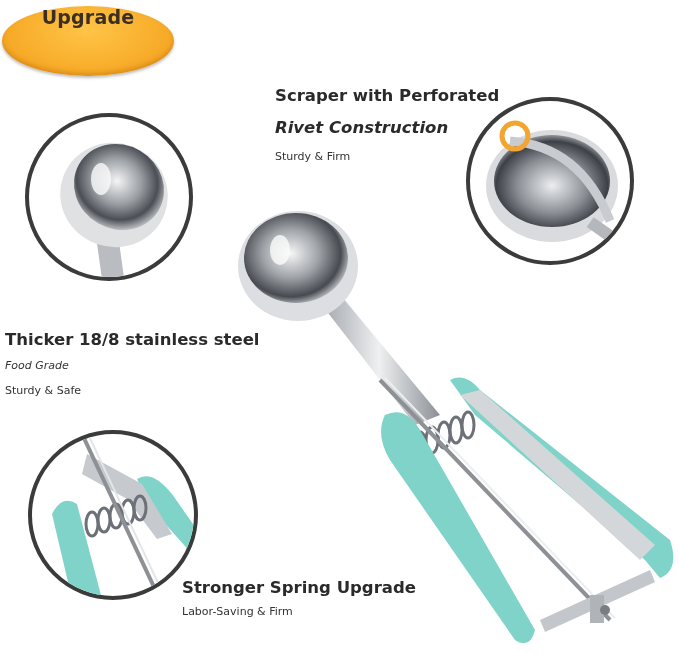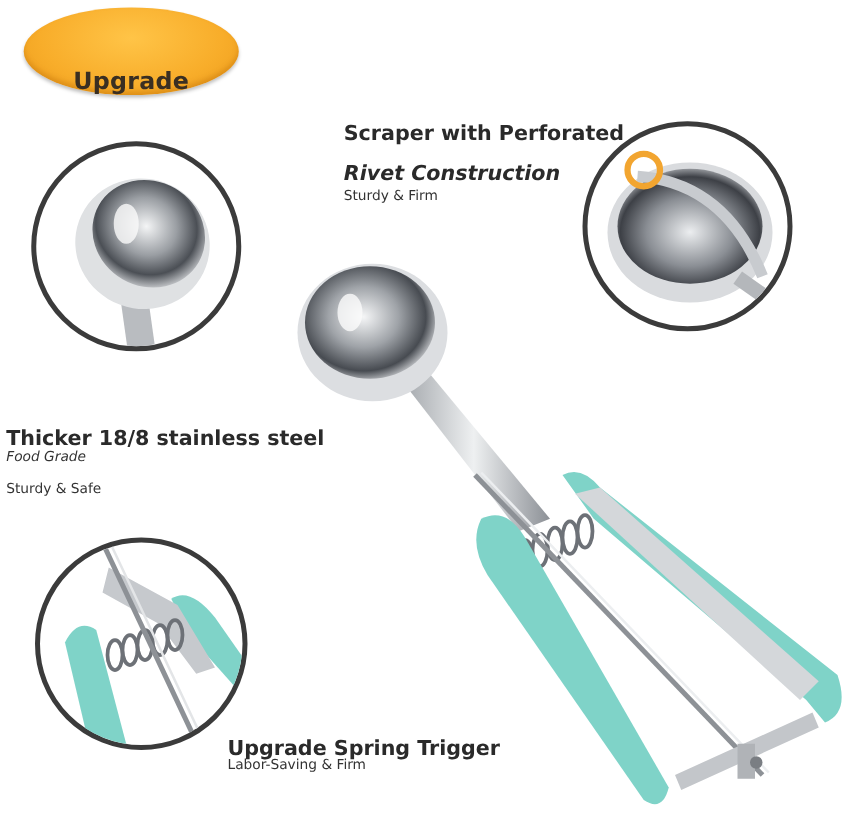--- a/index.html
+++ b/index.html
@@ -1,45 +1,45 @@
 <!DOCTYPE html>
 <html><head>
 <meta charset="utf-8">
 <style>
   html, body { margin:0; padding:0; background:#ffffff; }
   body { width:679px; height:655px; position:relative; overflow:hidden; font-family:"DejaVu Sans", "Liberation Sans", sans-serif; color:#2b2b2b; }
   .abs { position:absolute; }
   .badge {
-    left:19px; top:6px; width:172px; height:70px; border-radius:50%;
+    left:2px; top:6px; width:172px; height:70px; border-radius:50%;
     background: radial-gradient(ellipse at 50% 35%, #ffc447 0%, #f8ad2a 60%, #eb9a1a 100%);
     box-shadow: 0 2px 3px rgba(0,0,0,0.25), inset 0 -3px 4px rgba(180,100,0,0.35);
-    display:flex; align-items:flex-end; justify-content:center;
+    display:flex; align-items:flex-start; justify-content:center;
   }
   .badge span { font-weight:bold; font-size:19px; color:#3a2f22; letter-spacing:0.2px; }
-  .title { font-weight:bold; font-size:16.5px; color:#2a2a2a; white-space:nowrap;margin-top:11px; }
+  .title { font-weight:bold; font-size:16.5px; color:#2a2a2a; white-space:nowrap; }
   .sub { font-size:11px; color:#333; white-space:nowrap; }
   .circle { border:4px solid #3b3b3b; border-radius:50%; background:#fff; overflow:hidden; box-sizing:border-box; }
   svg { display:block; }
 </style>
 </head>
 <body>
 
 <div class="abs badge">
   <span>Upgrade</span>
 </div>
 
 <div class="abs title" style="left:275px; top:86px;">Scraper with Perforated</div>
 <div class="abs title" style="left:275px; top:118px;font-style:italic;">Rivet Construction</div>
 <div class="abs sub" style="left:275px; top:150px;">Sturdy &amp; Firm</div>
 
 <div class="abs title" style="left:5px; top:330px;">Thicker 18/8 stainless steel</div>
 <div class="abs sub" style="left:5px; top:359px;font-style:italic;">Food Grade</div>
 <div class="abs sub" style="left:5px; top:384px;">Sturdy &amp; Safe</div>
 
-<div class="abs title" style="left:182px; top:578px;">Upgrade Spring Trigger</div>
+<div class="abs title" style="left:182px; top:578px;">Stronger Spring Upgrade</div>
 <div class="abs sub" style="left:182px; top:605px;">Labor-Saving &amp; Firm</div>
 
 <div class="abs circle" style="left:25px; top:113px; width:168px; height:168px;">
   <svg width="160" height="160" viewBox="0 0 160 160">
     <defs>
       <radialGradient id="g1" cx="45%" cy="45%" r="60%">
         <stop offset="0%" stop-color="#f4f5f6"></stop>
         <stop offset="45%" stop-color="#9a9ea3"></stop>
         <stop offset="75%" stop-color="#4b4f55"></stop>
         <stop offset="100%" stop-color="#d9dbde"></stop>

